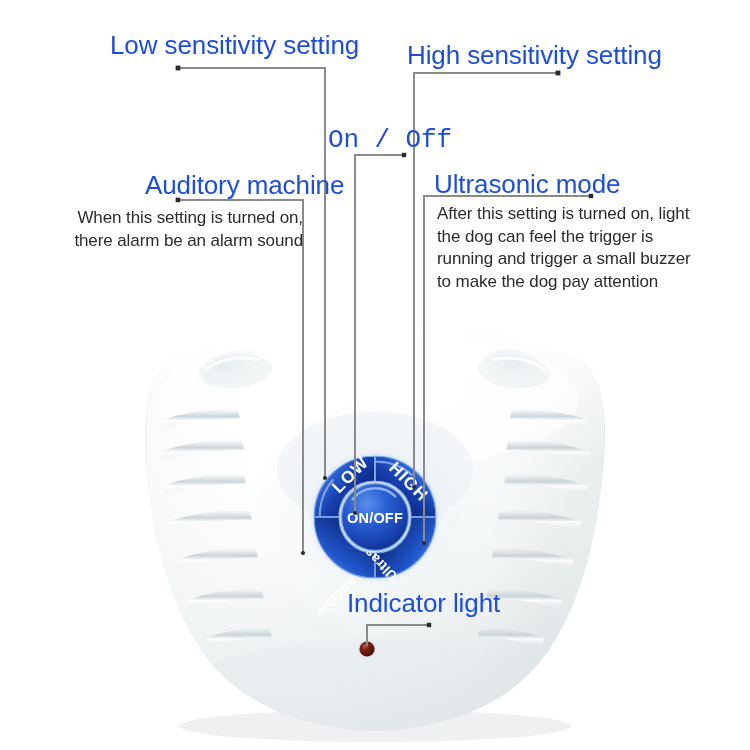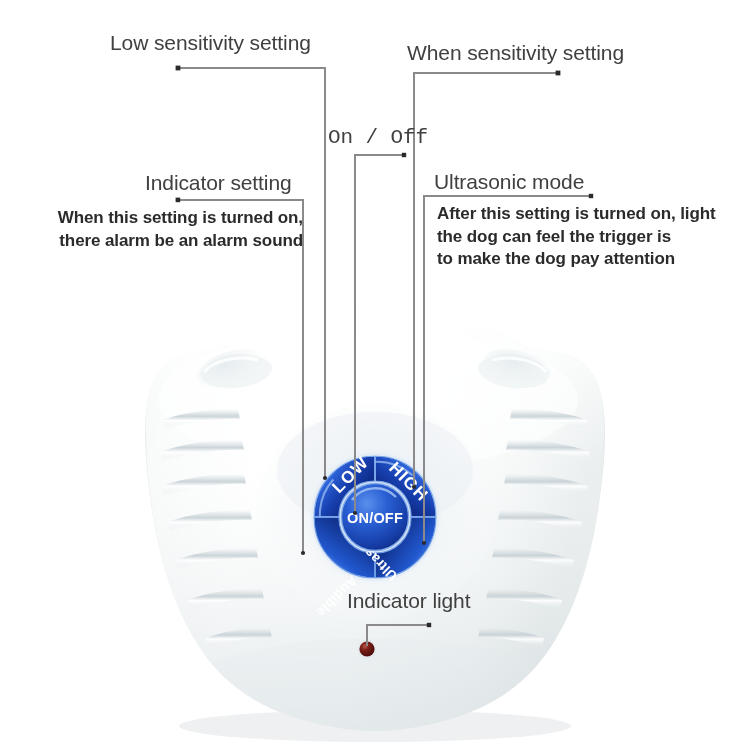--- a/index.html
+++ b/index.html
@@ -9,33 +9,32 @@
     font-family:"Liberation Sans", sans-serif;
     color:#1d1d1d;
     overflow:hidden;
     position:relative;
   }
   #stage{position:absolute;left:0;top:0;width:750px;height:750px;}
 
   
   .label{
     position:absolute;
-    font-size:21px;
+    font-size:26px;
     line-height:1.05;
-    color:#404040;
+    color:#1d4ed8;
     white-space:nowrap;
     letter-spacing:-0.1px;
   }
   .body-text{
     position:absolute;
     font-size:17px;
     line-height:1.33;
     color:#2b2b2b;
     letter-spacing:-0.1px;
-    font-weight:bold;
   }
   .body-text.right-align{text-align:right;}
   .body-text.left-align{text-align:left;}
 
   
   #leaders{position:absolute;left:0;top:0;width:750px;height:750px;pointer-events:none;}
 
   
   #device{position:absolute;left:0;top:0;width:750px;height:750px;}
 </style>
@@ -310,34 +309,35 @@
       <circle cx="325" cy="478" r="2.1"></circle>
       <circle cx="303" cy="553" r="2.1"></circle>
       <circle cx="355" cy="513" r="2.1"></circle>
       <circle cx="414" cy="487" r="2.1"></circle>
       <circle cx="424" cy="543" r="2.1"></circle>
     </g>
   </svg>
 
   <div class="label" style="left:110px; top:32px;">Low sensitivity setting</div>
 
-  <div class="label" style="left:407px; top:42px;">When sensitivity setting</div>
+  <div class="label" style="left:407px; top:42px;">High sensitivity setting</div>
 
   <div class="label" style="left:328px; top:127px;font-family:Liberation Mono, monospace;">On / Off</div>
 
-  <div class="label" style="left:145px; top:172px;">Indicator setting</div>
+  <div class="label" style="left:145px; top:172px;">Auditory machine</div>
 
   <div class="body-text right-align" style="left:43px; top:207px; width:260px;">
     <div>When this setting is turned on,</div>
     <div>there alarm be an alarm sound</div>
   </div>
 
   <div class="label" style="left:434px; top:171px;">Ultrasonic mode</div>
 
   <div class="body-text left-align" style="left:437px; top:203px; width:290px;">
     <div>After this setting is turned on, light</div>
     <div>the dog can feel the trigger is</div>
+    <div>running and trigger a small buzzer</div>
     <div>to make the dog pay attention</div>
   </div>
 
   <div class="label" style="left:347px; top:590px;">Indicator light</div>
 
 </div>
 
 </body></html>

